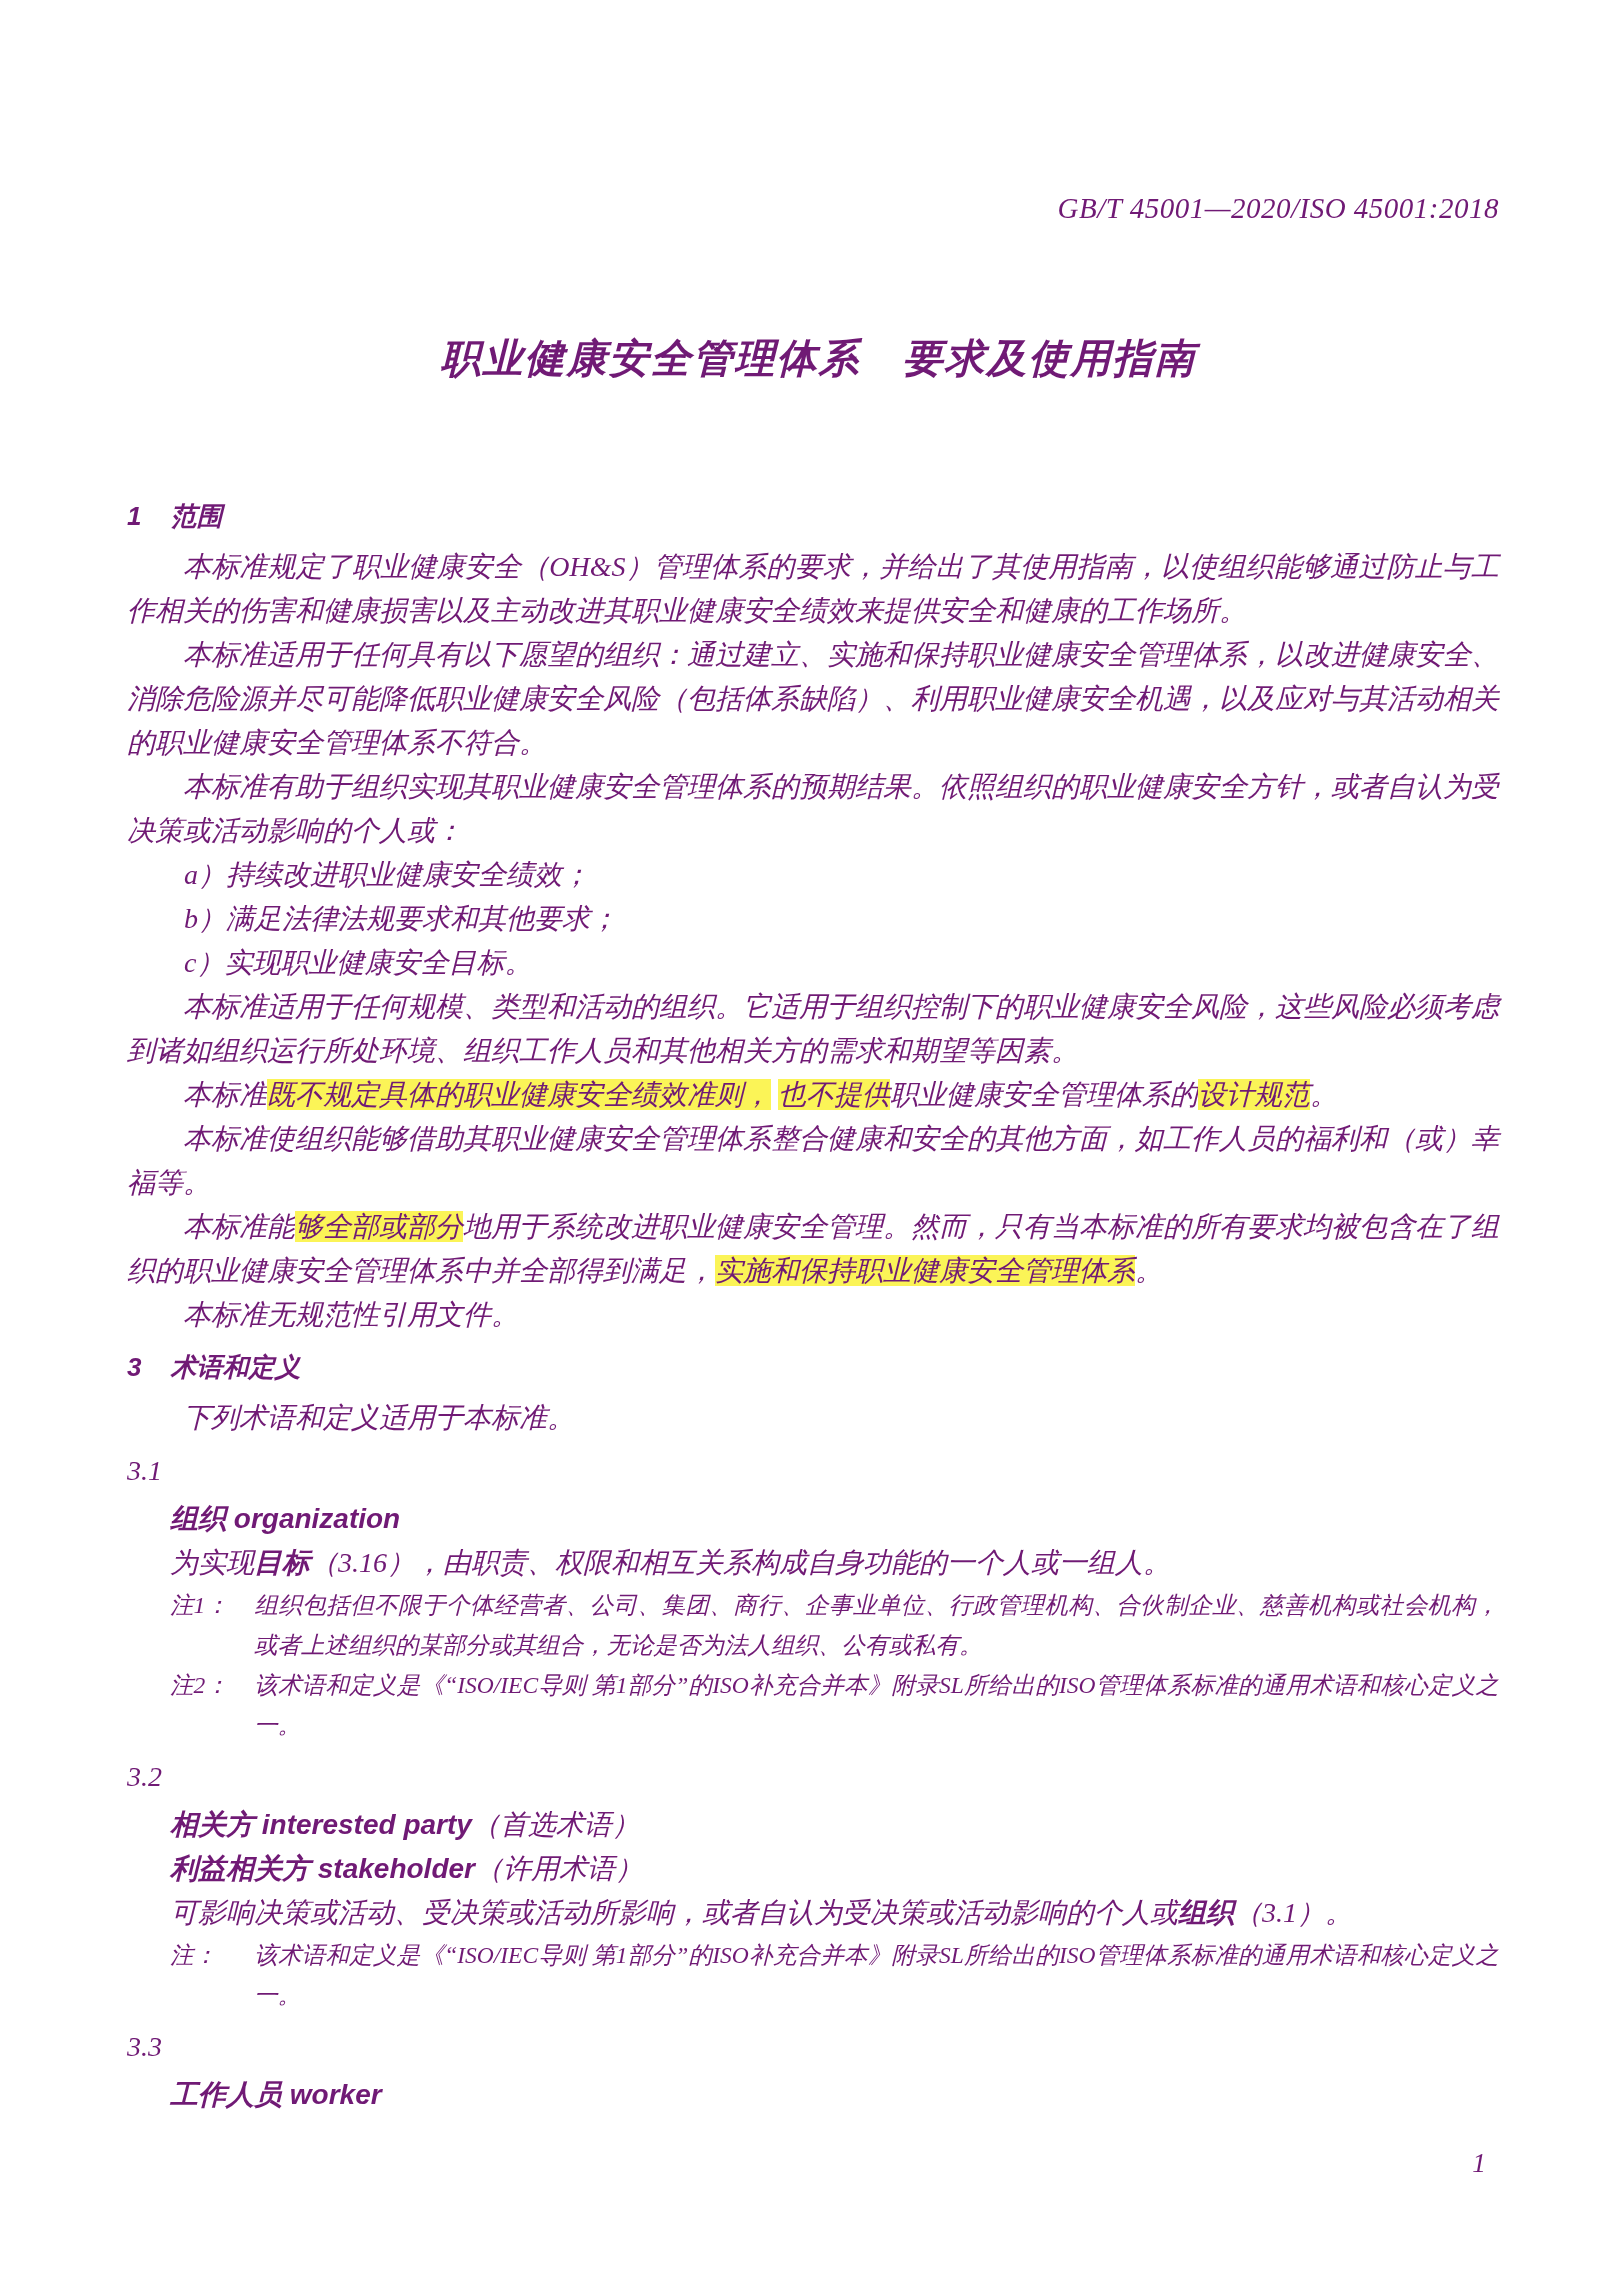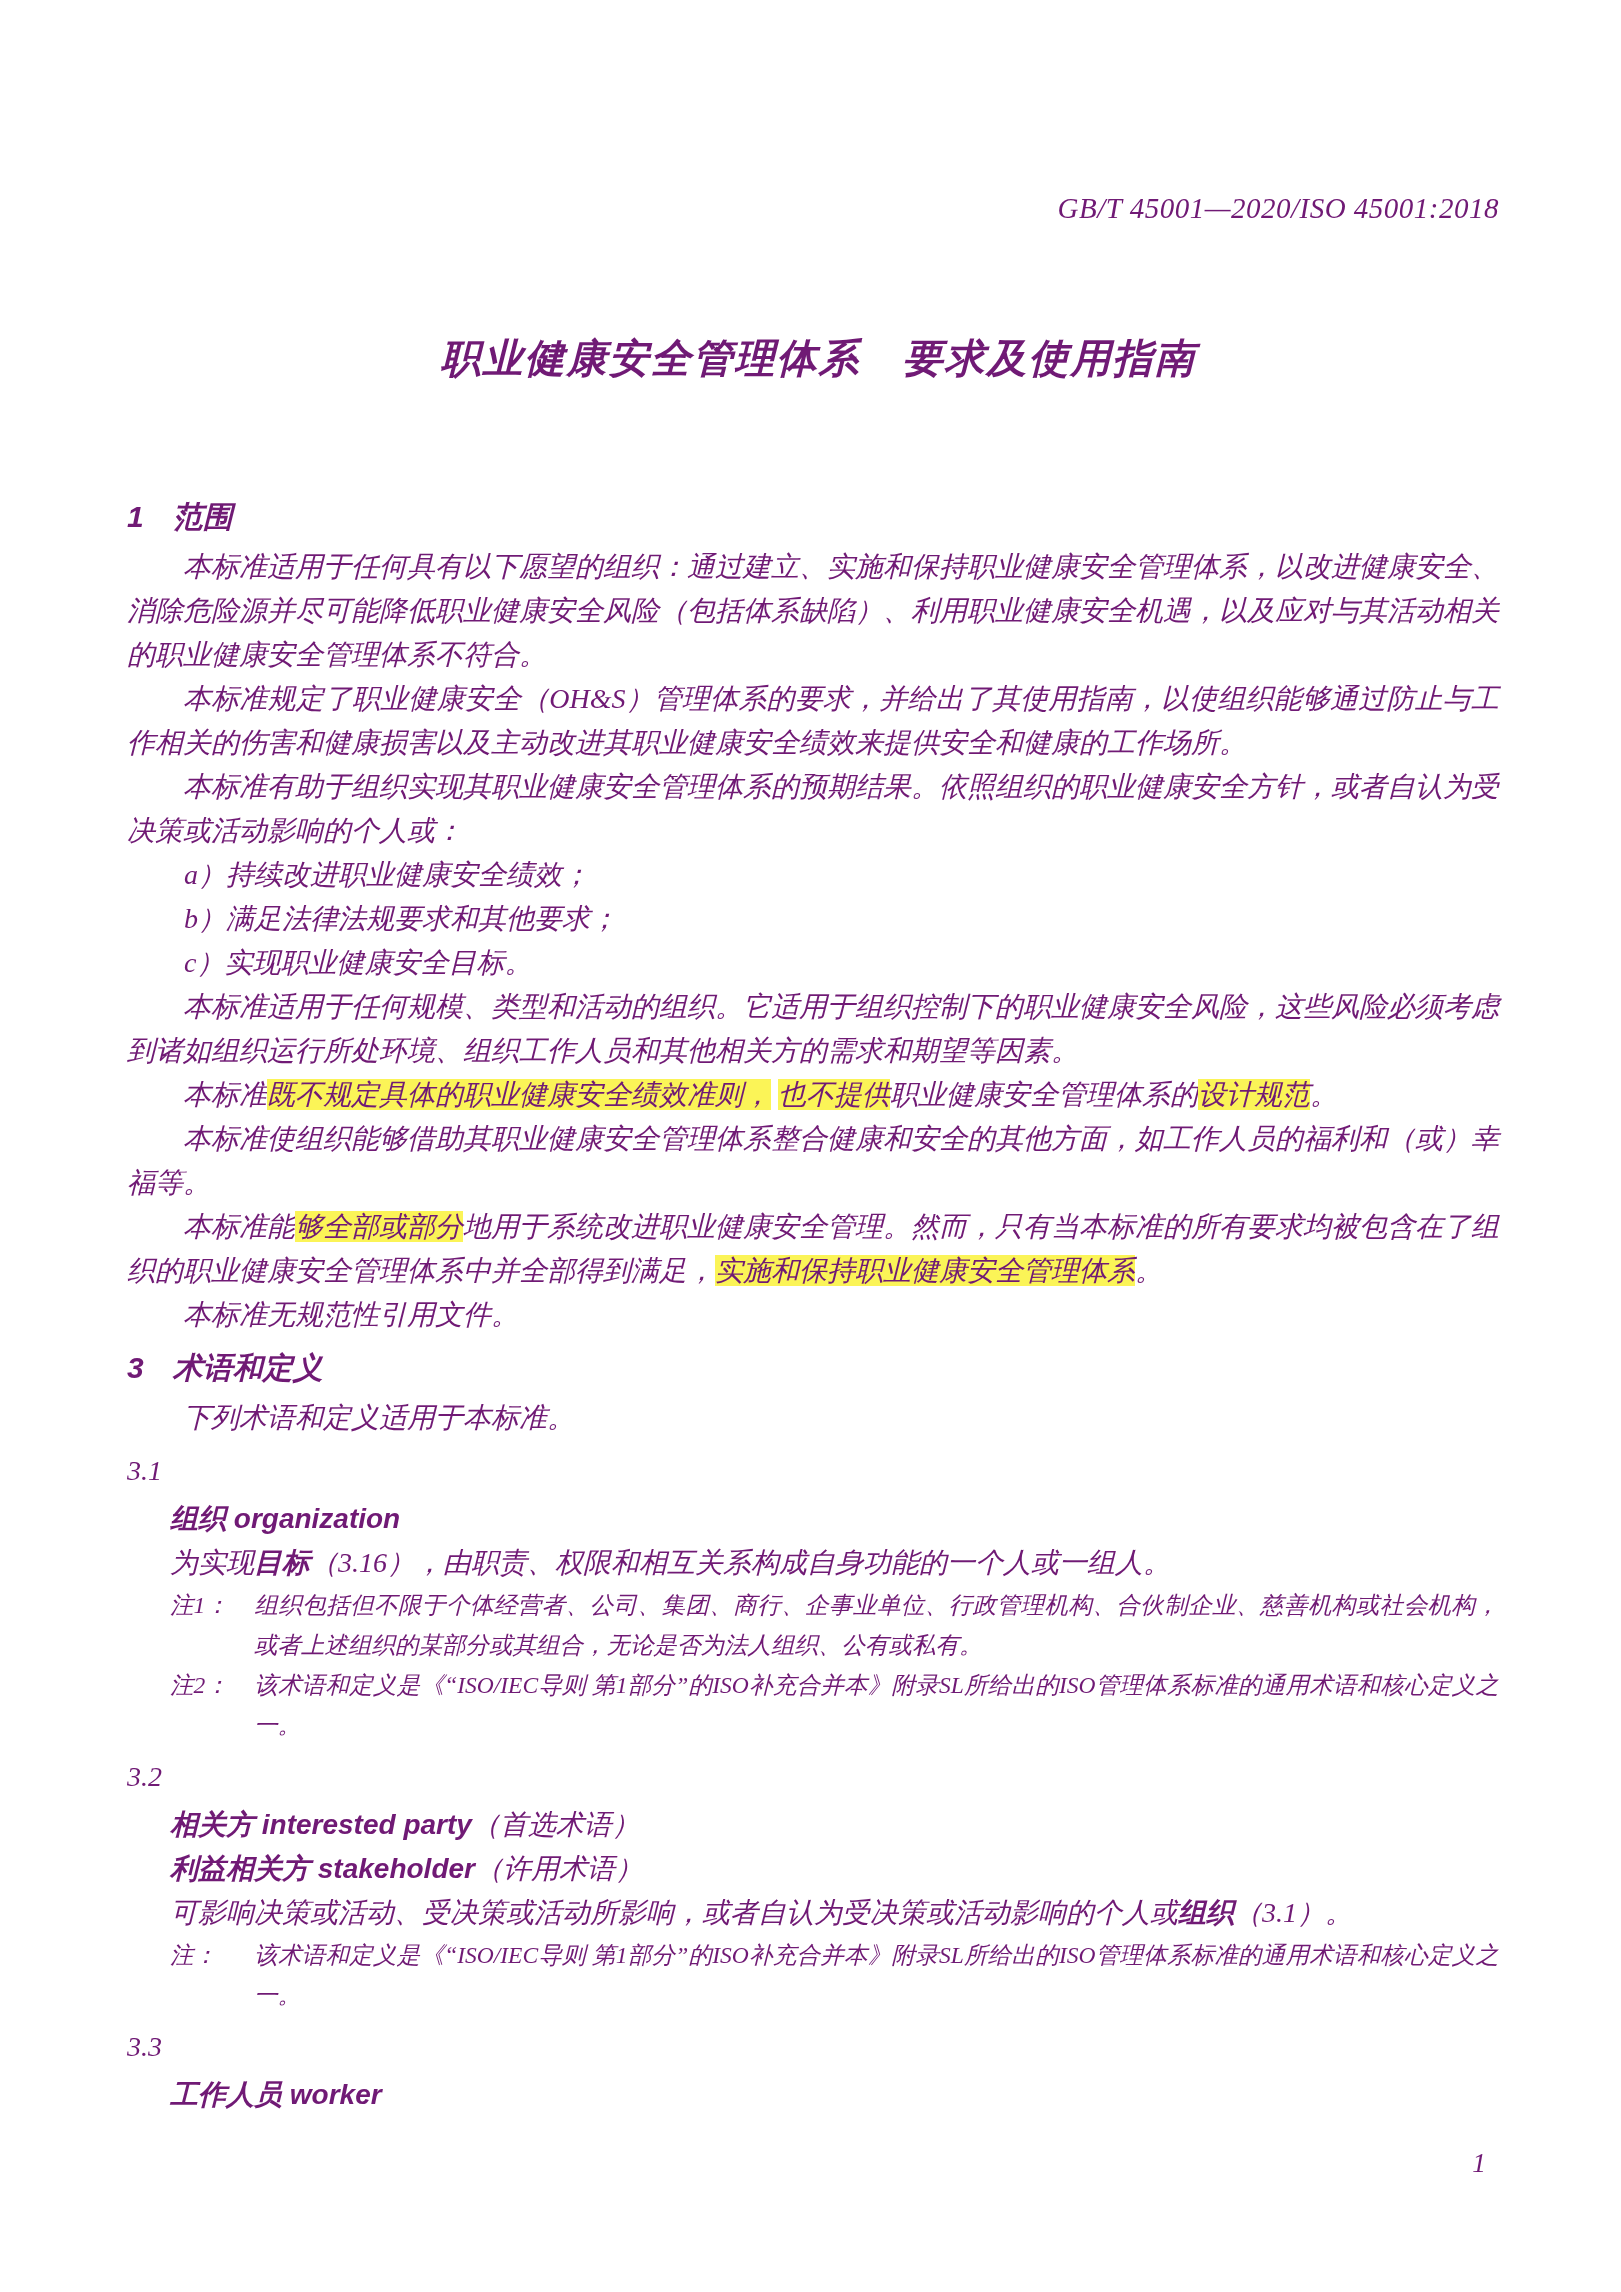--- a/index.html
+++ b/index.html
@@ -22,21 +22,21 @@
     position:absolute;top:331px;left:8px;width:100%;
     text-align:center;
     font-family:"Liberation Sans","DejaVu Sans",sans-serif;
     font-weight:700;font-size:40px;letter-spacing:2px;
   }
   .body-flow{
     position:absolute;top:486px;left:127px;width:1372px;
   }
   .heading{
     font-family:"Liberation Sans","DejaVu Sans",sans-serif;
-    font-weight:700;font-size:30px;line-height:49px;
+    font-weight:700;font-size:26px;line-height:49px;
     margin:5.9px 0 3.9px 0;
   }
   .h-num{margin-right:29px;}
   .para{
     font-size:28px;line-height:44px;margin:0;
     text-indent:2em;text-align:justify;
   }
   .list-item{
     font-size:28px;line-height:44px;margin:0 0 0 57px;
   }
@@ -71,22 +71,22 @@
   }
 </style>
 </head>
 <body>
 
 <div class="page">
   <div class="doc-header">GB/T 45001—2020/ISO 45001:2018</div>
   <div class="doc-title">职业健康安全管理体系　要求及使用指南</div>
   <div class="body-flow">
       <div class="heading"><span class="h-num">1</span><span>范围</span></div>
+      <p class="para"><span>本标准规定了职业健康安全（OH&amp;S）管理体系的要求，并给出了其使用指南，以使组织能够通过防止与工作相关的伤害和健康损害以及主动改进其职业健康安全绩效来提供安全和健康的工作场所。</span></p>
       <p class="para"><span>本标准适用于任何具有以下愿望的组织：通过建立、实施和保持职业健康安全管理体系，以改进健康安全、消除危险源并尽可能降低职业健康安全风险（包括体系缺陷）、利用职业健康安全机遇，以及应对与其活动相关的职业健康安全管理体系不符合。</span></p>
-      <p class="para"><span>本标准规定了职业健康安全（OH&amp;S）管理体系的要求，并给出了其使用指南，以使组织能够通过防止与工作相关的伤害和健康损害以及主动改进其职业健康安全绩效来提供安全和健康的工作场所。</span></p>
       <p class="para"><span>本标准有助于组织实现其职业健康安全管理体系的预期结果。依照组织的职业健康安全方针，或者自认为受决策或活动影响的个人或：</span></p>
       <p class="list-item"><span>a）持续改进职业健康安全绩效；</span></p>
       <p class="list-item"><span>b）满足法律法规要求和其他要求；</span></p>
       <p class="list-item"><span>c）实现职业健康安全目标。</span></p>
       <p class="para"><span>本标准适用于任何规模、类型和活动的组织。它适用于组织控制下的职业健康安全风险，这些风险必须考虑到诸如组织运行所处环境、组织工作人员和其他相关方的需求和期望等因素。</span></p>
       <p class="para"><span>本标准</span><span class="hl">既不规定具体的职业健康安全绩效准则，</span><span> </span><span class="hl">也不提供</span><span>职业健康安全管理体系的</span><span class="hl">设计规范</span><span>。</span></p>
       <p class="para"><span>本标准使组织能够借助其职业健康安全管理体系整合健康和安全的其他方面，如工作人员的福利和（或）幸福等。</span></p>
       <p class="para"><span>本标准能</span><span class="hl">够全部或部分</span><span>地用于系统改进职业健康安全管理。然而，只有当本标准的所有要求均被包含在了组织的职业健康安全管理体系中并全部得到满足，</span><span class="hl">实施和保持职业健康安全管理体系</span><span>。</span></p>
       <p class="para"><span>本标准无规范性引用文件。</span></p>
       <div class="heading"><span class="h-num">3</span><span>术语和定义</span></div>

